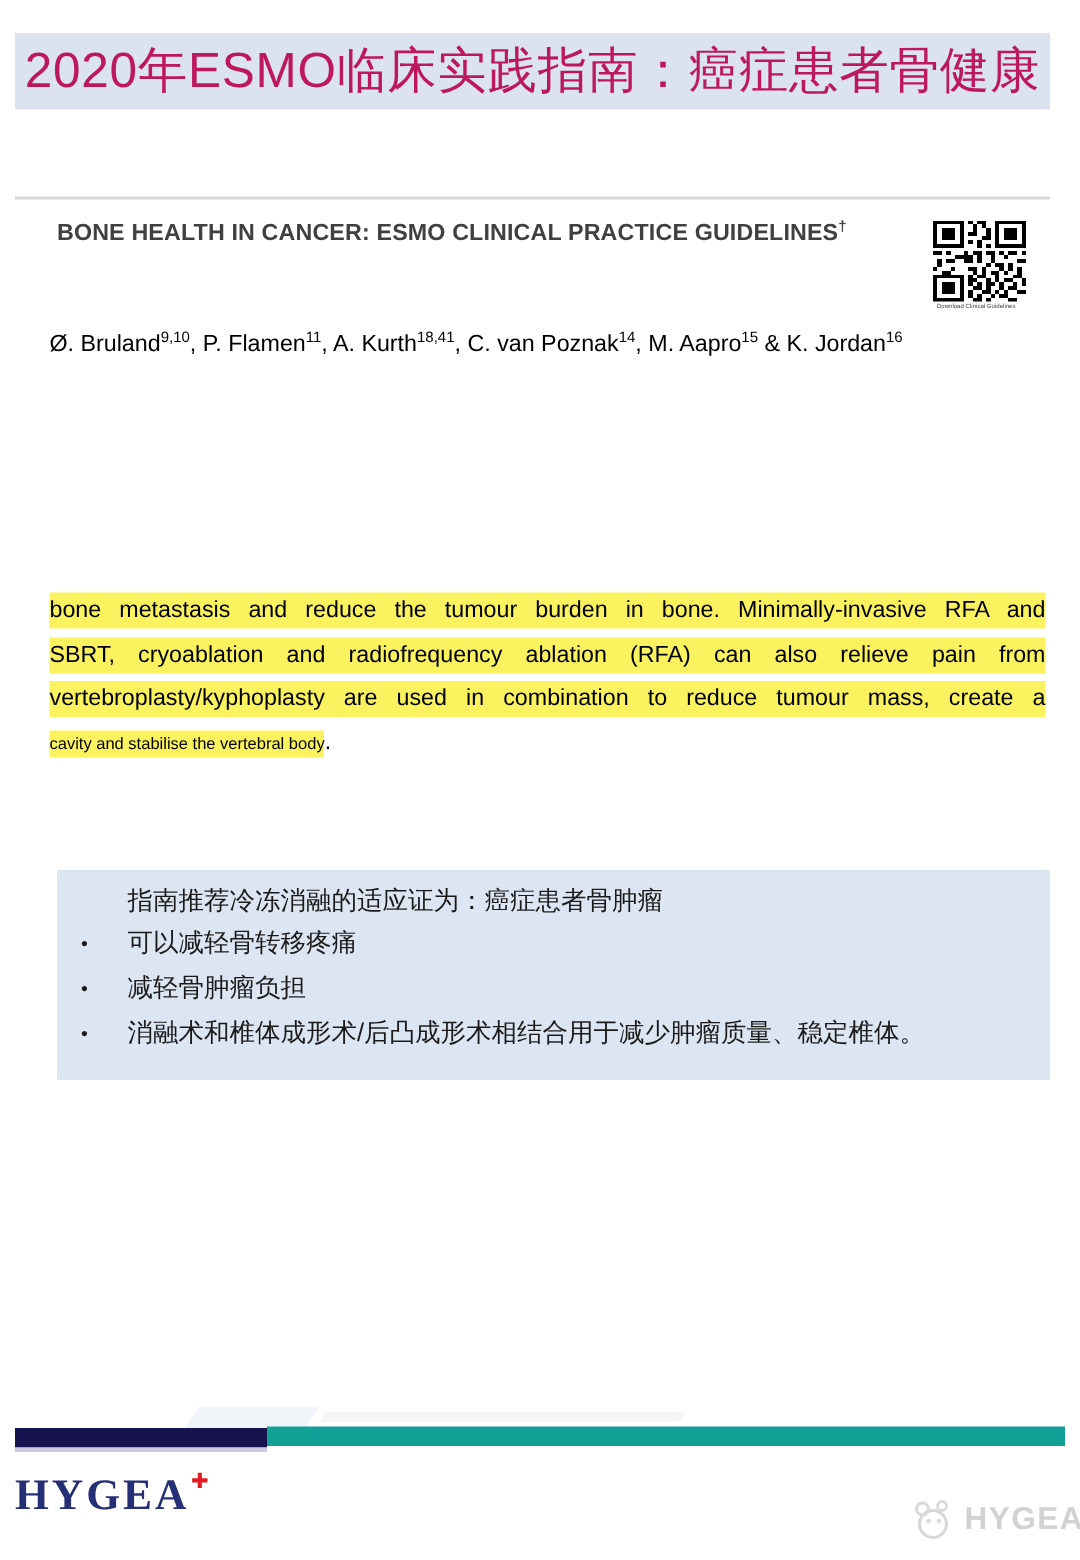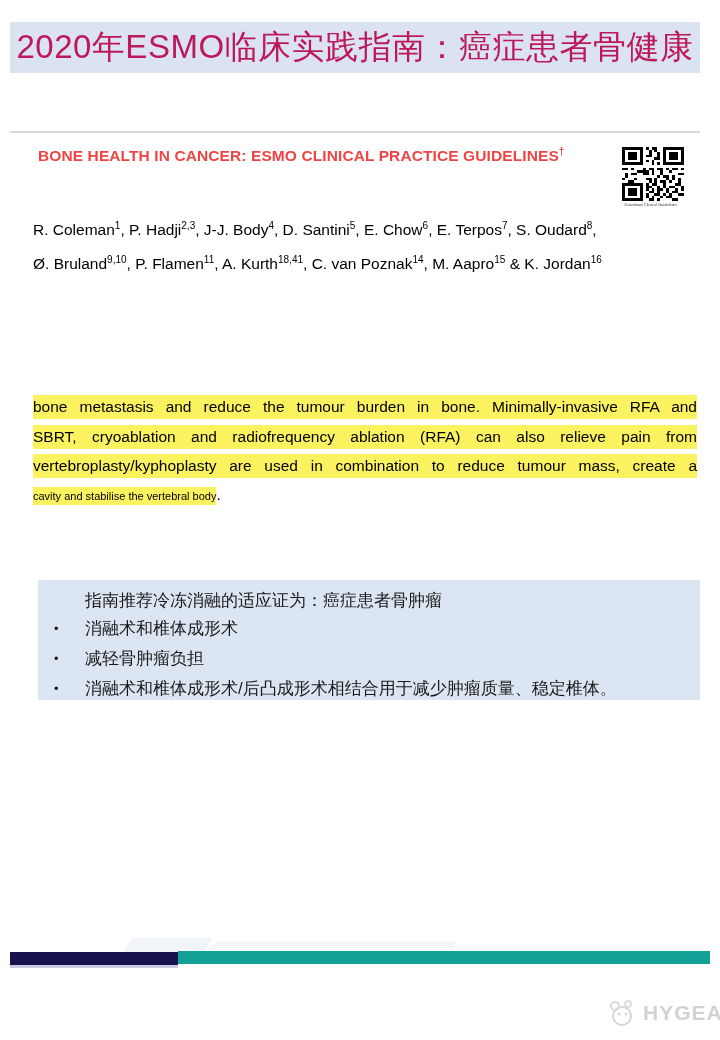--- a/index.html
+++ b/index.html
@@ -22,21 +22,21 @@
     white-space: nowrap;
   }
   
   .divider {
     position: absolute; left: 10px; top: 131px;
     width: 690px; height: 2px; background: #d9d9d9;
   }
   
   .heading {
     position: absolute; left: 38px; top: 146px;
-    font-size: 15.5px; font-weight: bold; color: #ef4444;
+    font-size: 15.5px; font-weight: bold; color: #404040;
     letter-spacing: 0.1px; white-space: nowrap;
   }
   .heading sup { font-size: 10px; }
   
   .qr-wrap { position: absolute; left: 622px; top: 147px; width: 64px; text-align: center; }
   .qr-wrap svg { display: block; }
   .qr-caption {
     margin-top: 1px; font-size: 4.5px; color: #444;
     white-space: nowrap; transform: scale(0.9); transform-origin: left top;
   }
@@ -56,21 +56,21 @@
   }
   .hl-last-row { display: block; background: transparent; text-align: left; }
   .hl-partial {
     display: inline; background: #fbf25f;
     font-size: 11px; color: #000; line-height: 24px; padding: 3px 0;
   }
   .hl-trailing { font-size: 15.5px; color: #000; }
   
   .blue-box {
     position: absolute; left: 38px; top: 580px;
-    width: 662px; height: 120px;
+    width: 662px; height: 140px;
     background: #dce6f2; color: #1a1a1a;
     padding: 7px 8px 0 10px;
     font-size: 17px;
   }
   .blue-box .intro { padding-left: 37px; line-height: 27px; }
   .bullet-row { display: flex; line-height: 30px; }
   .bullet-glyph { width: 37px; text-align: left; padding-left: 6px; font-size: 13px; line-height: 30px; }
   
   .decor-1 {
     position: absolute; left: 128px; top: 938px; width: 80px; height: 14px;
@@ -200,53 +200,55 @@
           <rect x="15" y="19" width="2" height="1"></rect>
         <rect x="9" y="20" width="2" height="1"></rect>
           <rect x="12" y="20" width="1" height="1"></rect>
           <rect x="17" y="20" width="2" height="1"></rect>
       </g>
     </svg>
     <div class="qr-caption">Download Clinical Guidelines</div>
   </div>
 
   <div class="authors">
-    <div>R. Coleman<sup>1</sup>, P. Hadji<sup>2,3</sup>, J-J. Body<sup>4</sup>, D. Santini<sup>5</sup>, E. Chow<sup>6</sup>, E. Terpos<sup>7</sup>, S. Oudard<sup>8</sup>,</div>
     <div>Ø. Bruland<sup>9,10</sup>, P. Flamen<sup>11</sup>, A. Kurth<sup>18,41</sup>, C. van Poznak<sup>14</sup>, M. Aapro<sup>15</sup> &amp; K. Jordan<sup>16</sup></div>
   </div>
 
   <div class="hl-block">
     <span class="hl-line">bone metastasis and reduce the tumour burden in bone. Minimally-invasive RFA and</span>
     <span class="hl-line">SBRT, cryoablation and radiofrequency ablation (RFA) can also relieve pain from</span>
     <span class="hl-line">vertebroplasty/kyphoplasty are used in combination to reduce tumour mass, create a</span>
     <span class="hl-last-row"><span class="hl-partial">cavity and stabilise the vertebral body</span><span class="hl-trailing">.</span></span>
   </div>
 
   <div class="blue-box">
     <div class="intro">指南推荐冷冻消融的适应证为：癌症患者骨肿瘤</div>
     <div class="bullet-row">
       <span class="bullet-glyph">•</span>
-      <span>消融术和椎体成形术</span>
+      <span>可以减轻骨转移疼痛</span>
     </div>
     <div class="bullet-row">
       <span class="bullet-glyph">•</span>
       <span>减轻骨肿瘤负担</span>
     </div>
     <div class="bullet-row">
       <span class="bullet-glyph">•</span>
       <span>消融术和椎体成形术/后凸成形术相结合用于减少肿瘤质量、稳定椎体。</span>
     </div>
   </div>
 
   <div class="decor-1"></div>
   <div class="decor-2"></div>
   <div class="bar-teal"></div>
   <div class="bar-navy"></div>
   <div class="bar-navy-underline"></div>
 
+  <div class="logo">
+    <span>HYGEA</span><span class="logo-cross">✚</span>
+  </div>
 
   <div class="watermark">
     <svg width="32" height="30" viewBox="0 0 32 30">
       <circle cx="16" cy="18" r="9" fill="none" stroke="#d6d6d6" stroke-width="2"></circle>
       <circle cx="9" cy="8" r="4" fill="none" stroke="#d9d9d9" stroke-width="2"></circle>
       <circle cx="22" cy="6" r="3" fill="none" stroke="#dcdcdc" stroke-width="2"></circle>
       <circle cx="13" cy="16" r="1.5" fill="#dadada"></circle>
       <circle cx="20" cy="16" r="1.5" fill="#dadada"></circle>
     </svg>
     <span class="watermark-text">HYGEA</span>

